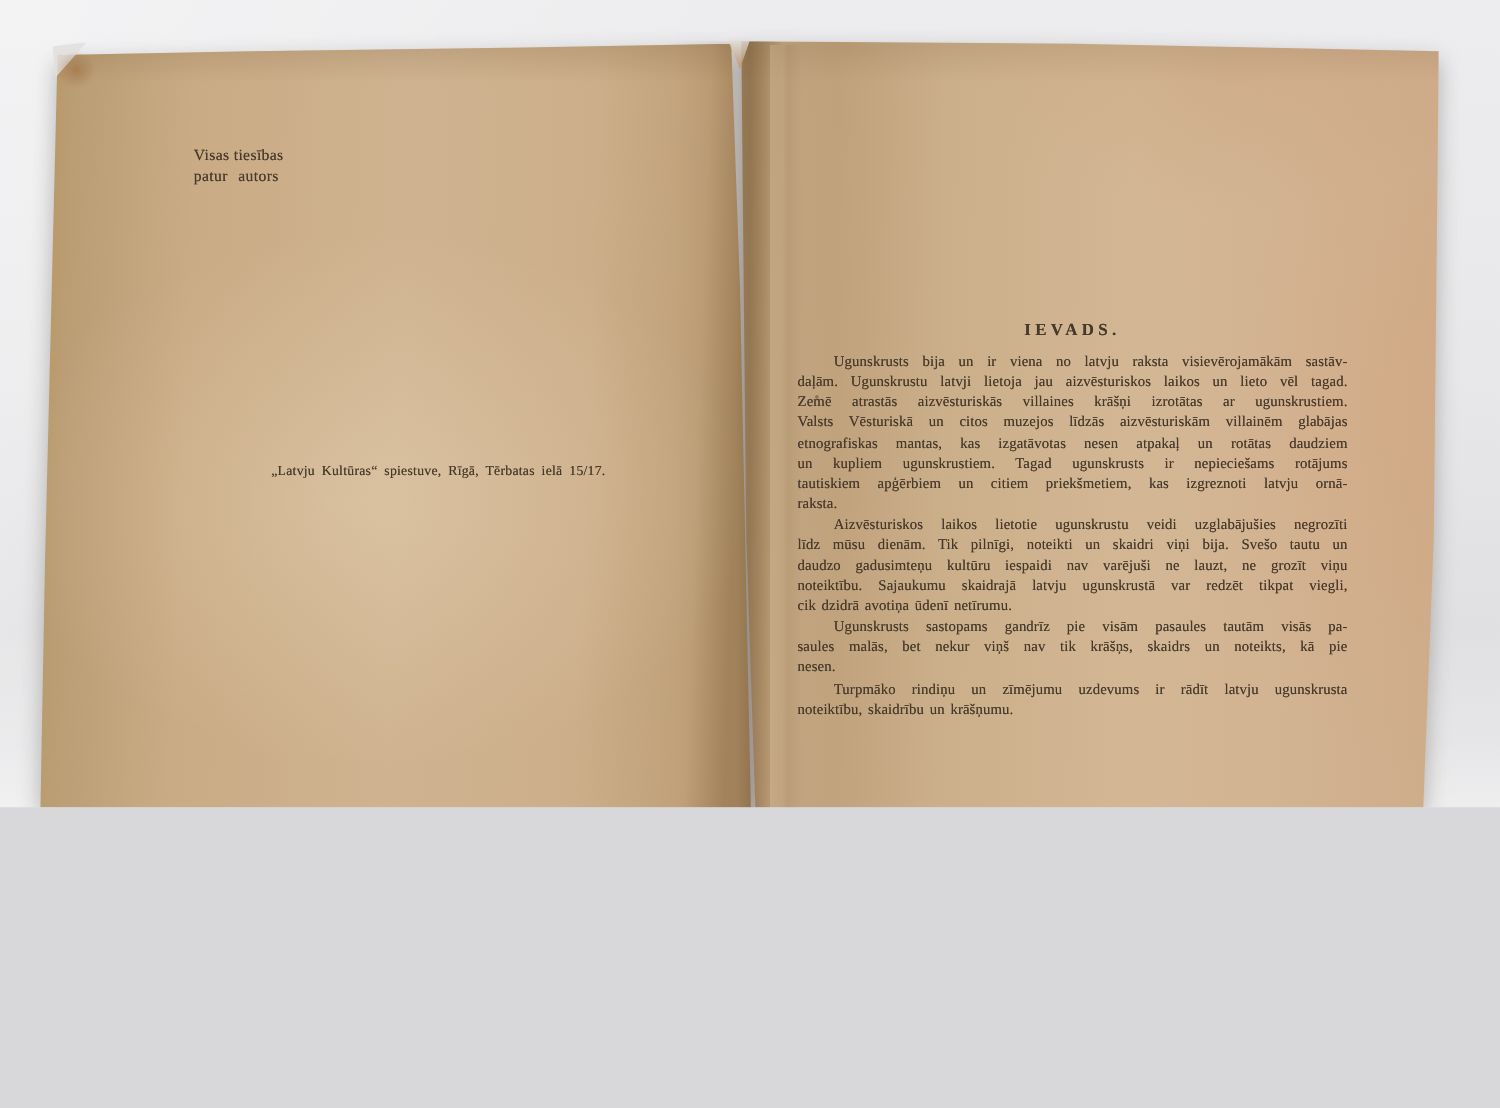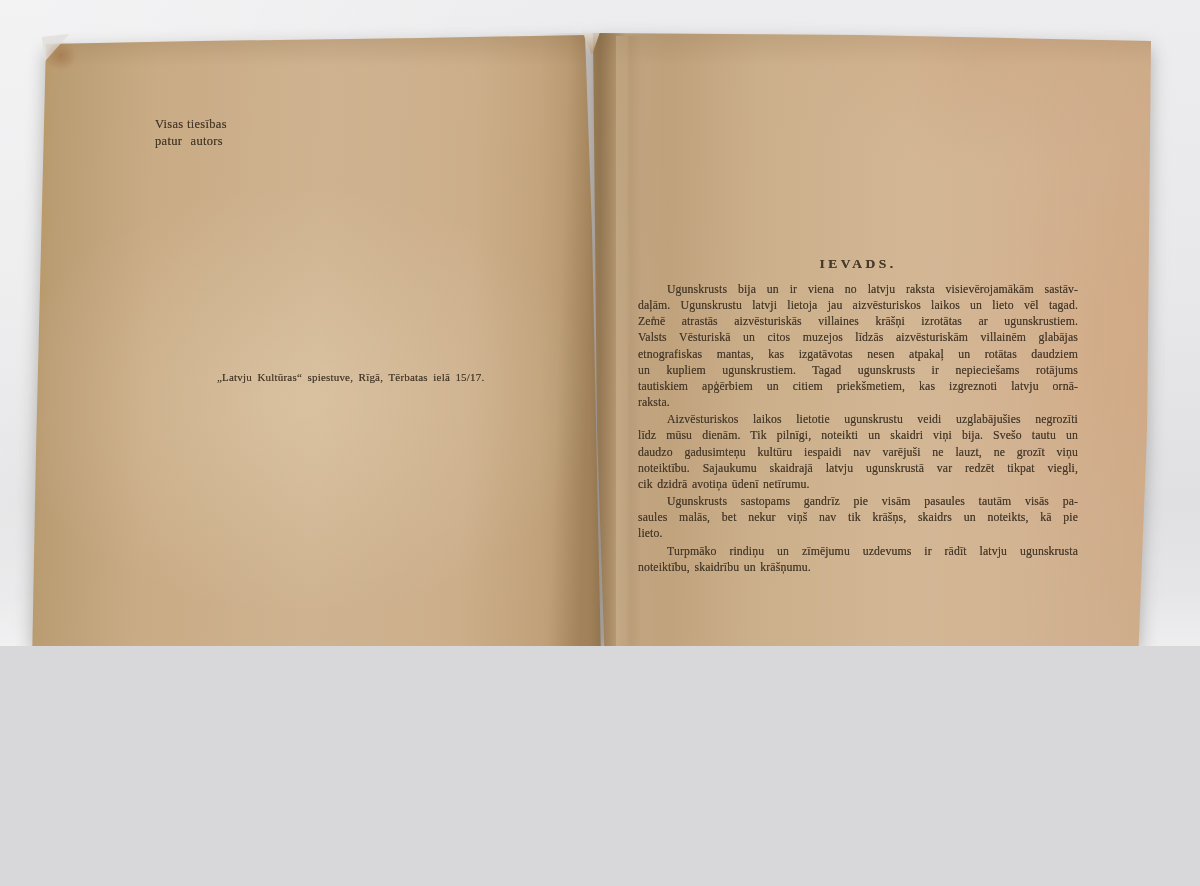--- a/index.html
+++ b/index.html
@@ -126,21 +126,21 @@
         <div class="para">
           <div class="line first">Aizvēsturiskos laikos lietotie ugunskrustu veidi uzglabājušies negrozīti</div>
           <div class="line">līdz mūsu dienām. Tik pilnīgi, noteikti un skaidri viņi bija. Svešo tautu un</div>
           <div class="line">daudzo gadusimteņu kultūru iespaidi nav varējuši ne lauzt, ne grozīt viņu</div>
           <div class="line">noteiktību. Sajaukumu skaidrajā latvju ugunskrustā var redzēt tikpat viegli,</div>
           <div class="line last">cik dzidrā avotiņa ūdenī netīrumu.</div>
         </div>
         <div class="para">
           <div class="line first">Ugunskrusts sastopams gandrīz pie visām pasaules tautām visās pa-</div>
           <div class="line">saules malās, bet nekur viņš nav tik krāšņs, skaidrs un noteikts, kā pie</div>
-          <div class="line last">lieto.</div>
+          <div class="line last">nesen.</div>
         </div>
         <div class="para">
           <div class="line first">Turpmāko rindiņu un zīmējumu uzdevums ir rādīt latvju ugunskrusta</div>
           <div class="line last">noteiktību, skaidrību un krāšņumu.</div>
         </div>
       </div>
   </div>
 
   <div class="watermark">
     <div class="wm-tagline">antiques and art</div>

